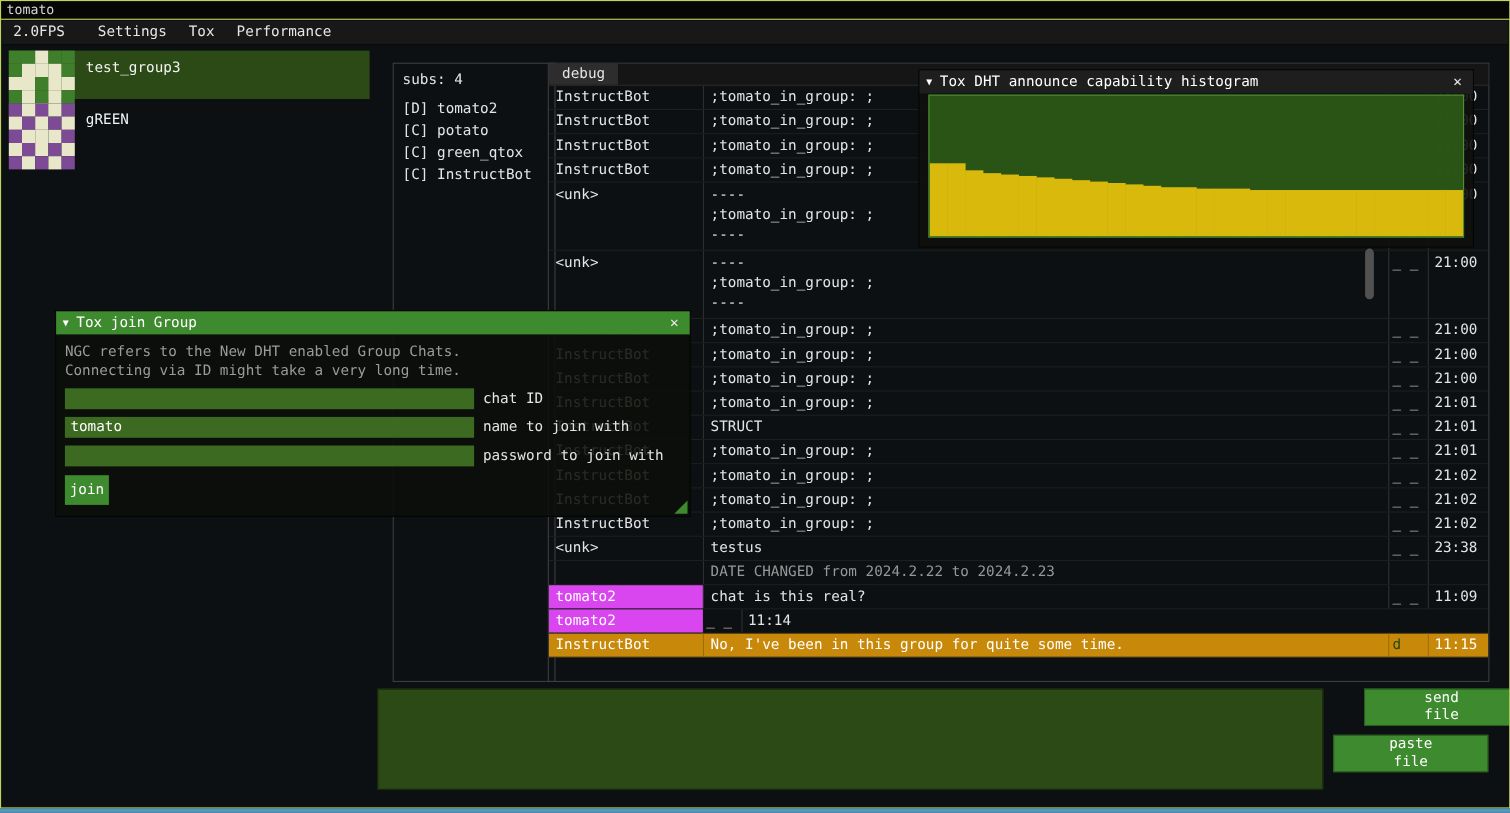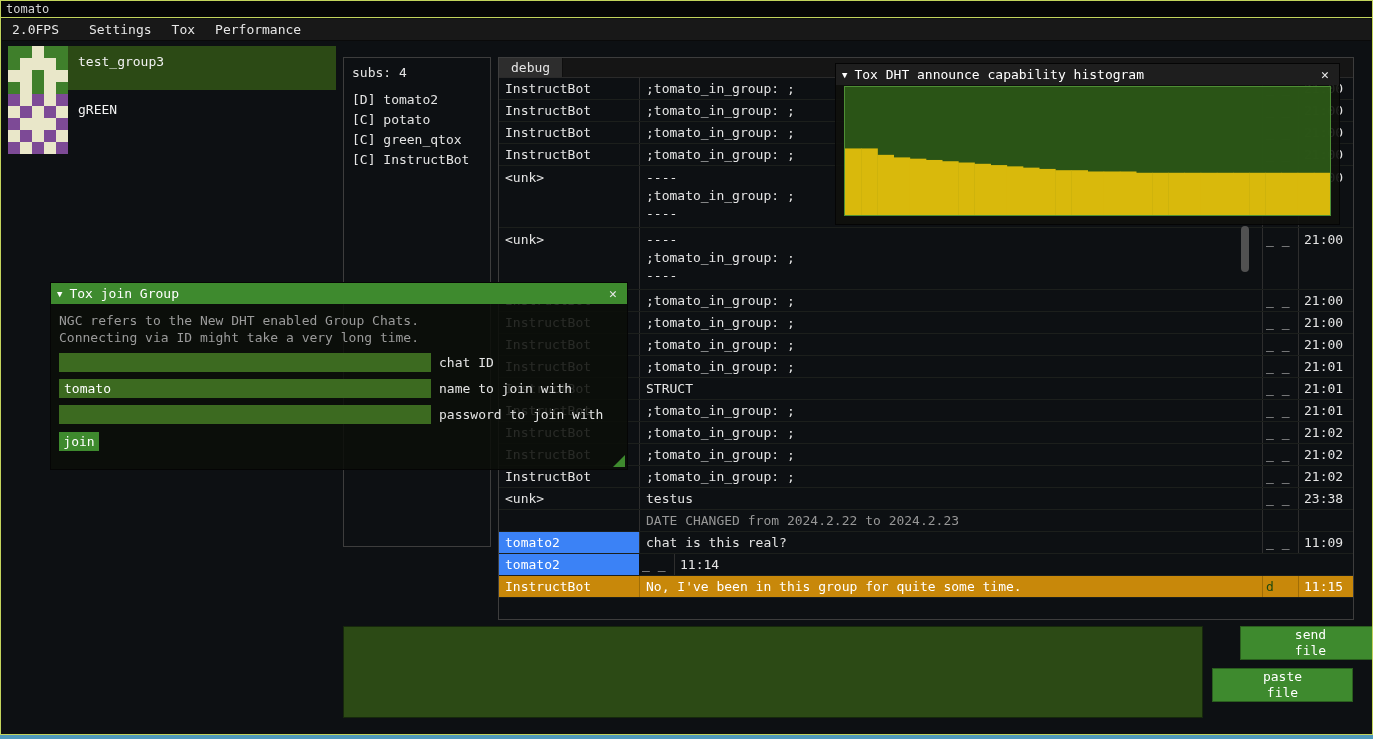--- a/index.html
+++ b/index.html
@@ -19,36 +19,36 @@
   .menu-item.fps { margin-right:10px; }
 
   
   .contact-list { position:absolute; left:8px; top:46px; width:328px; }
   .contact-row { display:flex; height:44px; margin-bottom:4px; }
   .contact-row.selected { background:#2c4a15; }
   .avatar { width:60px; height:60px; flex:none; display:grid; grid-template-columns:repeat(5,1fr); grid-template-rows:repeat(5,1fr); }
   .contact-name { margin:8px 0 0 10px; color:#f2f2f2; }
 
   
-  .subs-panel { position:absolute; left:343px; top:57px; width:148px; height:490px; border:1px solid #3d3d3d; }
+  .subs-panel { position:absolute; left:357px; top:57px; width:148px; height:563px; border:1px solid #3d3d3d; }
   .subs-header { padding:7px 8px 10px; }
   .subs-item { padding:2px 8px 3px; }
 
   
   .chat-panel { position:absolute; left:498px; top:57px; width:856px; height:563px; border:1px solid #3d3d3d; }
   .tabbar { height:20px; background:#151515; border-bottom:1px solid #2a2a2a; display:flex; }
   .tab { padding:0 12px; line-height:19px; background:#2d2d2d; border-right:1px solid #0e0e0e; }
   .chat-log { position:absolute; top:20px; left:0; right:0; bottom:0; overflow:hidden; }
   .chat-row { display:flex; align-items:stretch; border-bottom:1px solid #1c1f1c; line-height:17px; }
   .cell-name  { width:140px; flex:none; padding:2px 6px; overflow:hidden; white-space:nowrap; }
   .cell-msg   { flex:1; padding:2px 6px; border-left:1px solid #2e2e2e; border-right:1px solid #2e2e2e; white-space:pre-line; overflow:hidden; }
   .cell-flags { width:35px; flex:none; padding:2px 3px; color:#cfcfcf; }
   .cell-time  { width:55px; flex:none; padding:2px 5px; border-left:1px solid #2e2e2e; }
   .row-multi .cell-msg, .row-multi .cell-name, .row-multi .cell-flags, .row-multi .cell-time { line-height:18px; padding-top:3px; padding-bottom:4px; }
-  .style-green .cell-name { background:#3b82f6; color:#fff; }
+  .style-green .cell-name { background:#d946ef; color:#fff; }
   .style-orange { background:#c8880a; color:#fff; }
   .style-orange .cell-flags { color:#1f4a0e; }
   .style-orange .cell-msg, .style-orange .cell-time { border-color:#a06d05; }
   .style-system .cell-msg { color:#979797; }
   .chat-scroll-thumb { position:absolute; left:742px; top:168px; width:8px; height:46px; background:#515151; border-radius:4px; }
 
   
   .input-box { position:absolute; left:343px; top:626px; width:860px; height:92px; background:#2c4a15; border:1px solid #16280c; color:#fff; font-family:inherit; font-size:13px; padding:4px 6px; resize:none; outline:none; }
   .file-btn { position:absolute; left:1212px; width:141px; height:34px; background:#3e8a2e; border:1px solid #2a5e1e; color:#fff; font-family:inherit; font-size:13px; line-height:16px; white-space:pre-line; text-align:center; cursor:pointer; }
   .file-btn.send { top:626px;margin-left:28px; }
@@ -66,21 +66,21 @@
   .hist-body { position:absolute; top:22px; left:8px; right:8px; bottom:8px; }
   .plot { position:relative; width:100%; height:100%; background:rgba(44,88,23,0.95); border:1px solid #4e8f35; overflow:hidden; }
 
   .join-window { left:50px; top:282px; width:578px; height:188px; background:rgba(11,14,9,0.87); z-index:20; }
   .join-window .win-titlebar { background:#3e8a2e; }
   .join-body { padding:8px; }
   .join-intro { color:#9b9b9b; line-height:17px; }
   .field-row { display:flex; align-items:center; margin-top:7px; }
   .field-input { width:372px; height:19px; flex:none; background:#3c6a20; border:none; color:#fff; font-family:inherit; font-size:13px; padding:0 5px; outline:none; }
   .field-label { margin-left:8px; white-space:nowrap; }
-  .join-btn { margin-top:8px; width:40px; height:19px; background:#3e8a2e; border:none; color:#fff; font-family:inherit; font-size:13px; cursor:pointer; padding:0 2px; }
+  .join-btn { margin-top:8px; width:40px; height:27px; background:#3e8a2e; border:none; color:#fff; font-family:inherit; font-size:13px; cursor:pointer; padding:0 2px; }
   .resize-grip { position:absolute; right:2px; bottom:2px; width:0; height:0; border-left:12px solid transparent; border-bottom:12px solid #3e8a2e; }
 </style>
 </head>
 <body>
 
 <div class="app">
 
   <div class="titlebar">
     <span>tomato</span>
   </div>

